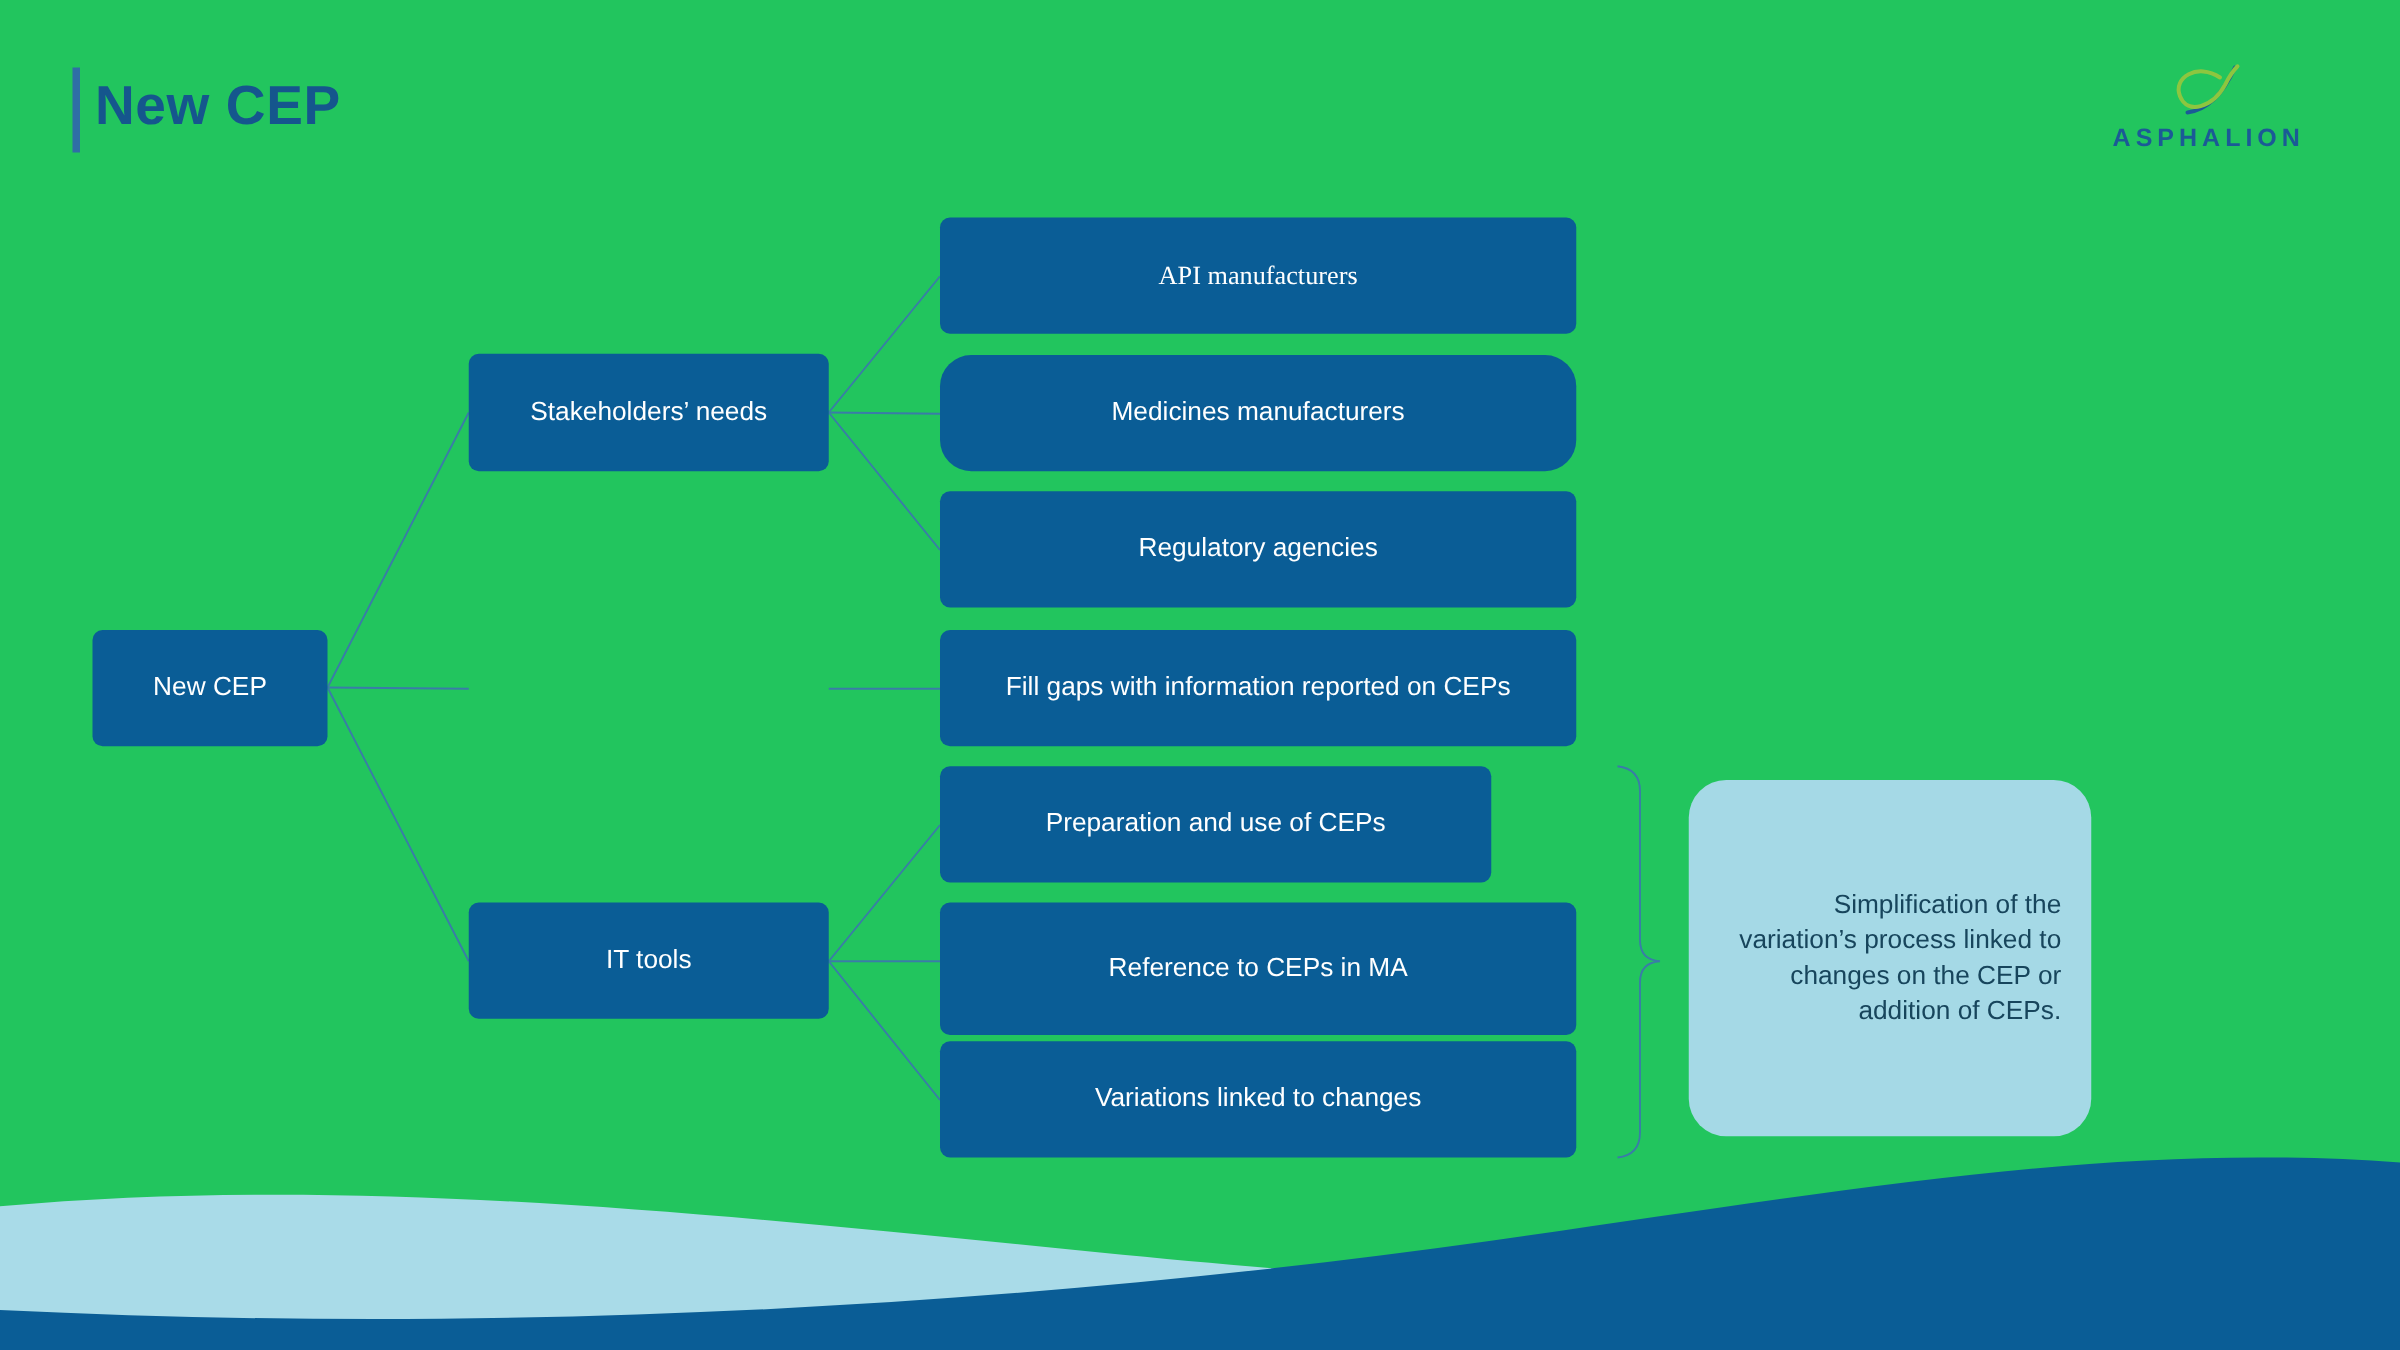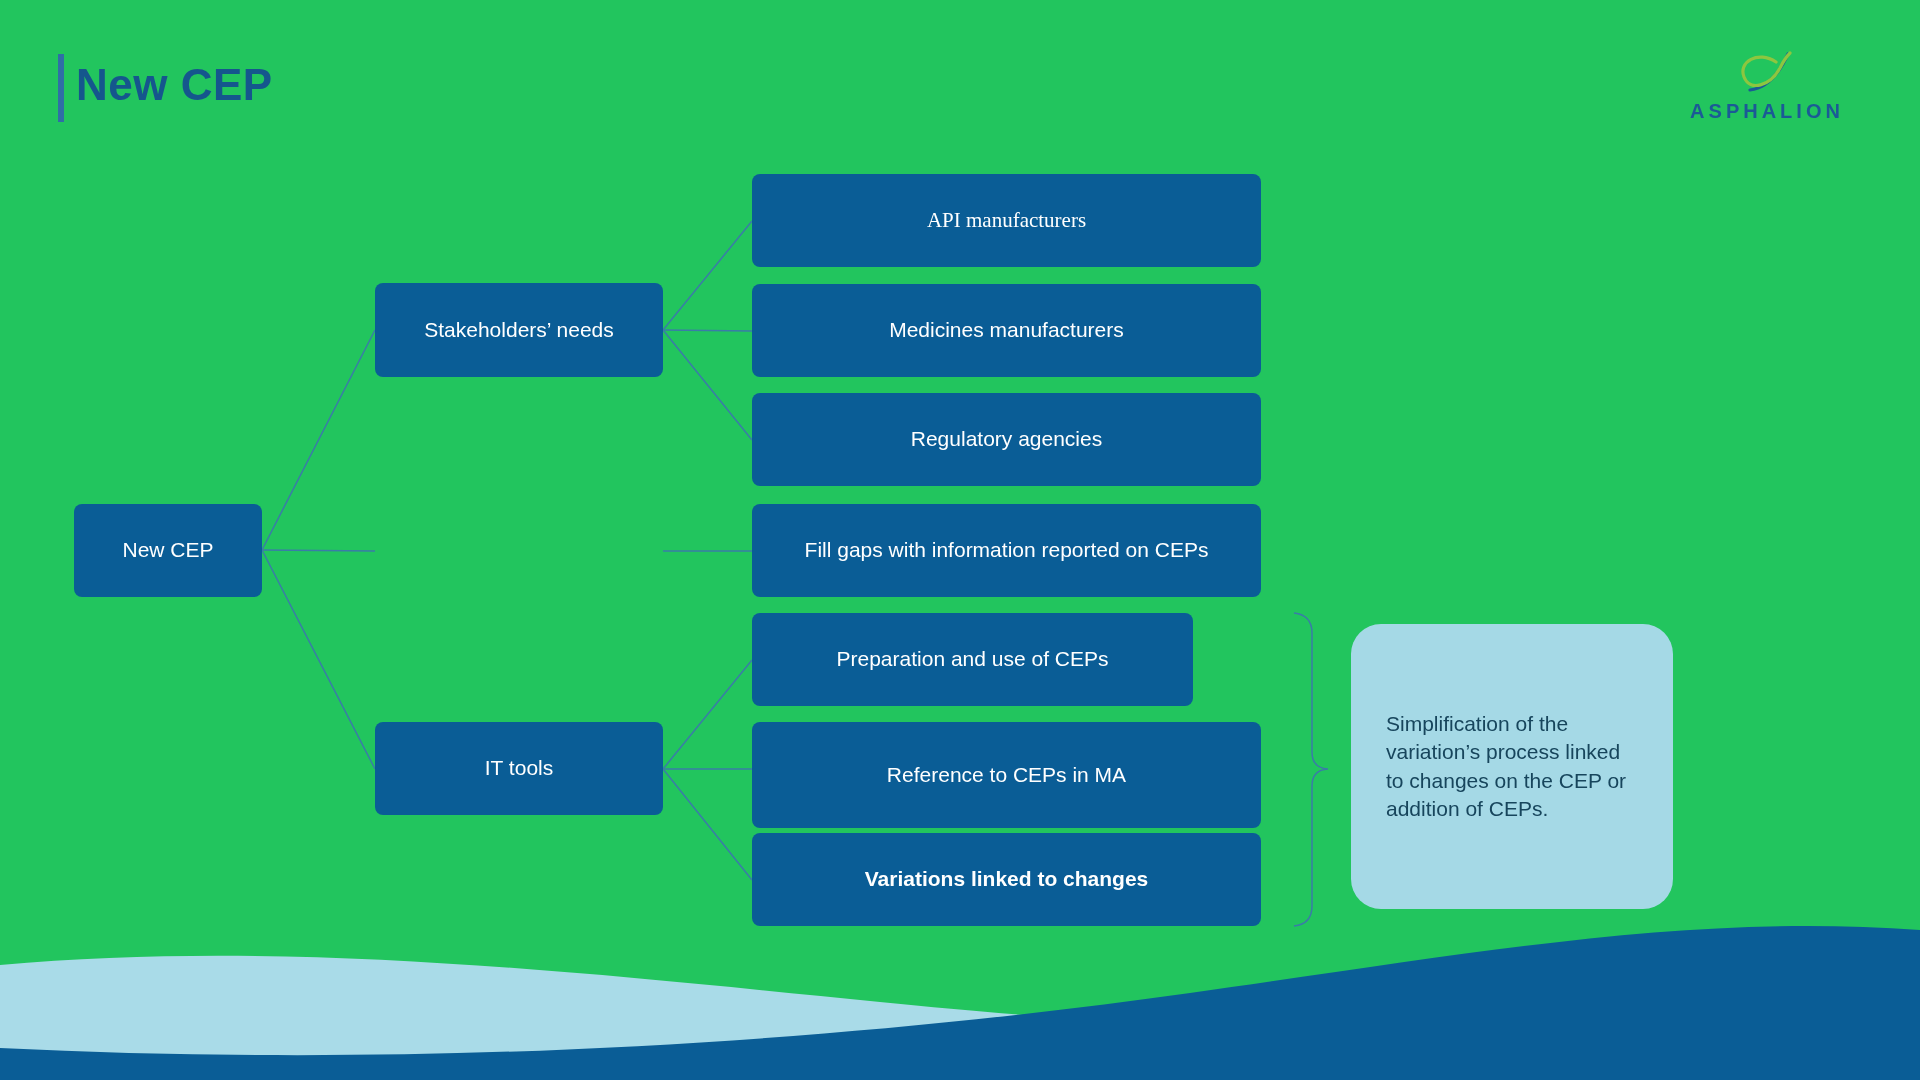--- a/index.html
+++ b/index.html
@@ -42,25 +42,25 @@
     padding: 6px 14px;
     line-height: 1.25;
   }
 
   .callout {
     position: absolute;
     left: 1351px; top: 624px; width: 322px; height: 285px;
     background: #a5d9e6;
     border-radius: 30px;
     display: flex; align-items: center; justify-content: center;
-    text-align: left;
+    text-align: right;
     color: #17455c;
     font-size: 21px;
     line-height: 1.35;
-    padding: 24px 35px;
+    padding: 24px 24px;
   }
 
   .connectors, .waves {
     position: absolute; pointer-events: none;
   }
   .connectors { left: 0; top: 0; width: 1920px; height: 1080px; }
   .waves { left: 0; bottom: 0; width: 1920px; height: 300px; }
 </style>
 </head>
 <body>
@@ -93,28 +93,28 @@
       <path d="M1294,613 Q1312,615 1312,633 L1312,752 Q1312,768 1328,769 Q1312,770 1312,786 L1312,906 Q1312,924 1294,926"></path>
     </g>
   </svg>
 
   <div class="node" style="left:74px; top:504px; width:188px; height:93px;">New CEP</div>
 
   <div class="node" style="left:375px; top:283px; width:288px; height:94px;">Stakeholders’ needs</div>
   <div class="node" style="left:375px; top:722px; width:288px; height:93px;">IT tools</div>
 
   <div class="node" style="left:752px; top:174px; width:509px; height:93px;font-family:Liberation Serif, serif;">API manufacturers</div>
-  <div class="node" style="left:752px; top:284px; width:509px; height:93px;">Medicines manufacturers</div>
+  <div class="node" style="left:752px; top:284px; width:509px; height:93px;border-radius:25px;">Medicines manufacturers</div>
   <div class="node" style="left:752px; top:393px; width:509px; height:93px;">Regulatory agencies</div>
 
   <div class="node" style="left:752px; top:504px; width:509px; height:93px;">Fill gaps with information reported on CEPs</div>
 
   <div class="node" style="left:752px; top:613px; width:441px; height:93px;">Preparation and use of CEPs</div>
   <div class="node" style="left:752px; top:722px; width:509px; height:106px;">Reference to CEPs in MA</div>
-  <div class="node" style="left:752px; top:833px; width:509px; height:93px;font-weight:bold;">Variations linked to changes</div>
+  <div class="node" style="left:752px; top:833px; width:509px; height:93px;">Variations linked to changes</div>
 
   <div class="callout">Simplification of the variation’s process linked to changes on the CEP or addition of CEPs.</div>
 
   <svg class="waves" viewBox="0 0 1920 300" preserveAspectRatio="none">
     <path d="M0,185 C280,160 560,190 880,222 C1150,249 1330,252 1560,282 L1560,300 L0,300 Z" fill="#a9dbe8"></path>
     <path d="M0,268 C430,289 840,262 1190,213 C1480,172 1690,133 1920,150 L1920,300 L0,300 Z" fill="#0a5d96"></path>
   </svg>
 
 </div>
 

